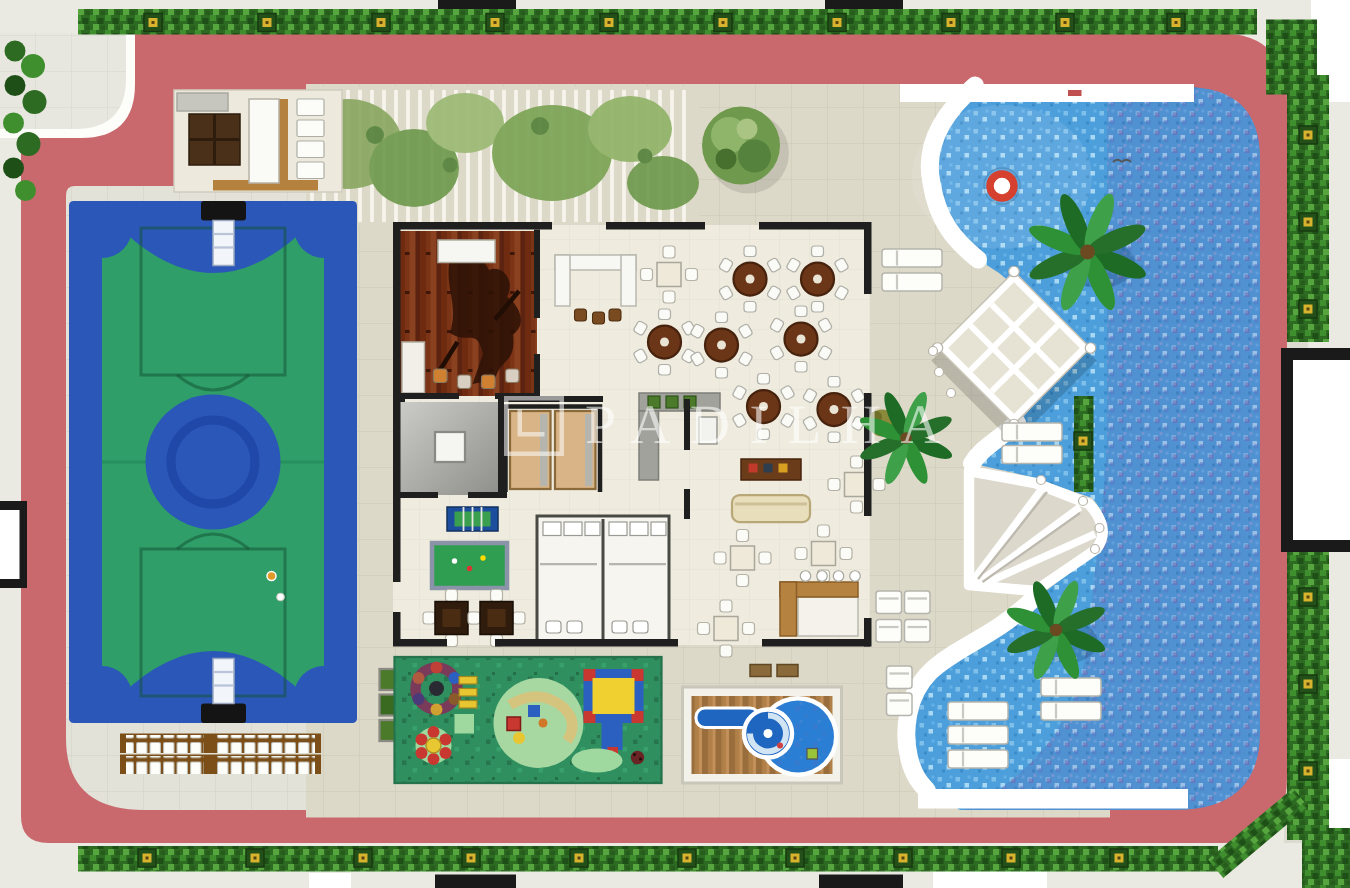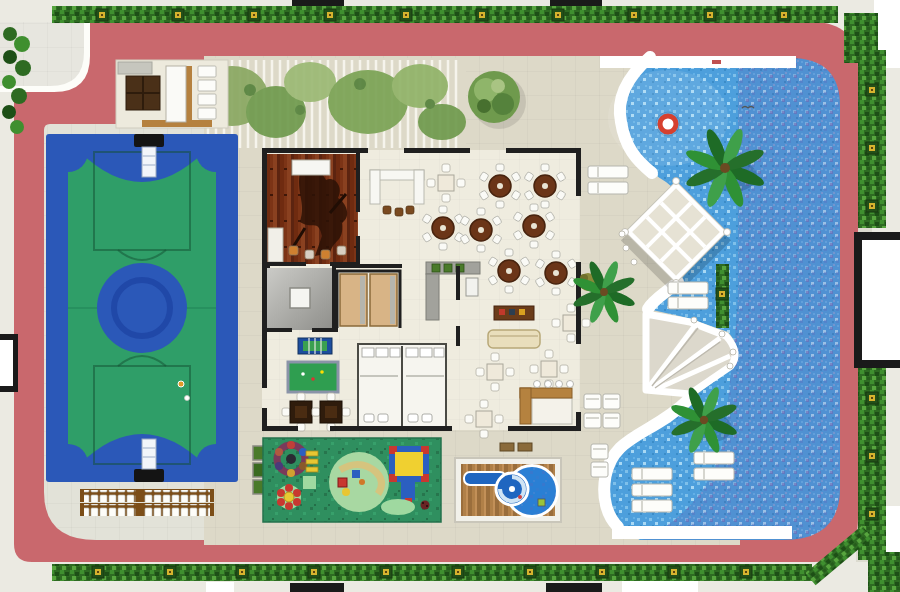--- a/index.html
+++ b/index.html
@@ -687,13 +687,19 @@
   <rect x="854" y="232" width="46" height="8" fill="#1a1a1a"></rect>
   <rect x="854" y="360" width="46" height="8" fill="#1a1a1a"></rect>
   <rect x="862" y="240" width="38" height="120" fill="#ffffff"></rect>
 </g>
 <g>
   <rect x="0" y="334" width="18" height="58" fill="#1a1a1a"></rect>
   <rect x="0" y="340" width="13" height="46" fill="#ffffff"></rect>
 </g>
 </svg>
 
+<div class="watermark">
+  <span class="wm-logo">
+        <span class="wm-logo-inner"></span>
+      </span>
+  <span class="wm-text">PADILHA</span>
 </div>
+</div>
 
 </body></html>

